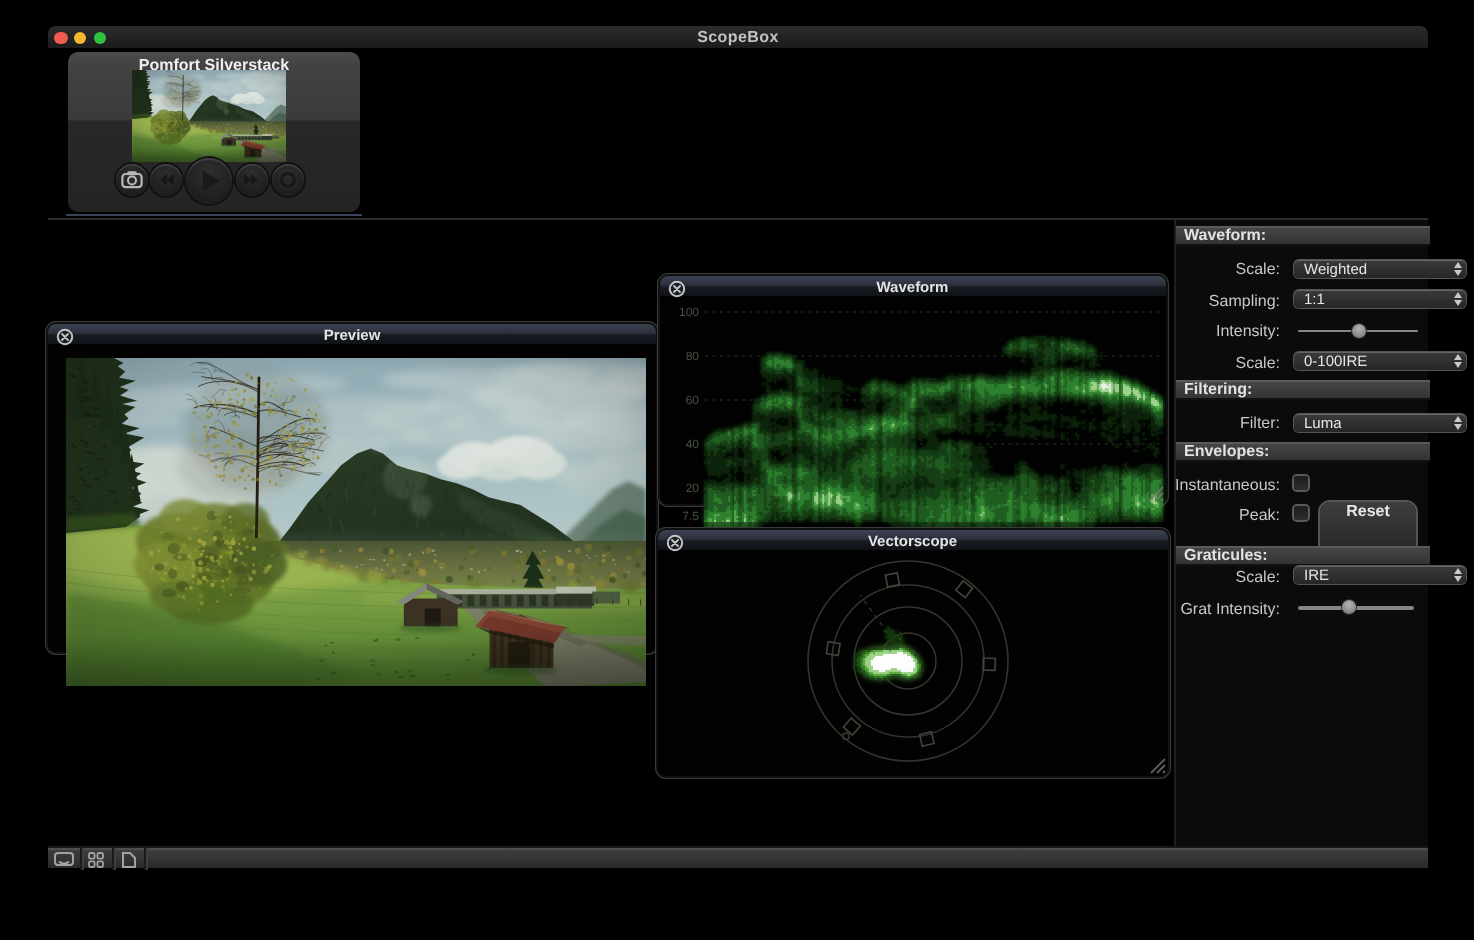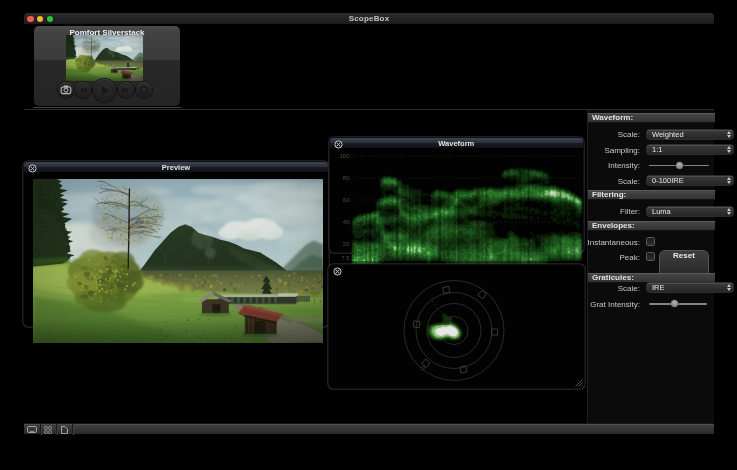--- a/index.html
+++ b/index.html
@@ -181,20 +181,23 @@
             <use href="#wfdata" opacity="0.8"></use>
           </g>
         </svg>
     </div>
     <svg class="grip" width="8" height="8" viewBox="0 0 8 8">
         <path d="M7.5 0.5L0.5 7.5M7.5 3.5L3.5 7.5M7.5 6.5L6.5 7.5" stroke="#777" stroke-width="0.9"></path>
       </svg>
   </div>
 
   <div class="panel" id="vscopepanel">
+    <div class="ptitle">
+        <span>Vectorscope</span>
+      </div>
     <div class="pclose">
         <svg width="9" height="9" viewBox="0 0 9 9">
           <circle cx="4.5" cy="4.5" r="3.6" fill="#1a1e26" stroke="#c4c4c4" stroke-width="1"></circle>
           <path d="M3 3L6 6M6 3L3 6" stroke="#c4c4c4" stroke-width="0.9" stroke-linecap="round"></path>
         </svg>
       </div>
     <div class="abs" style="left:0;top:11px;width:254.5px;height:112px;">
       <svg width="254.5" height="112" viewBox="0 0 254.5 112" id="vsvg">
           <circle cx="125.0" cy="54.5" r="14" fill="none" stroke="#35352d" stroke-width="0.8"></circle>
           <circle cx="125.0" cy="54.5" r="27" fill="none" stroke="#35352d" stroke-width="0.8"></circle>

